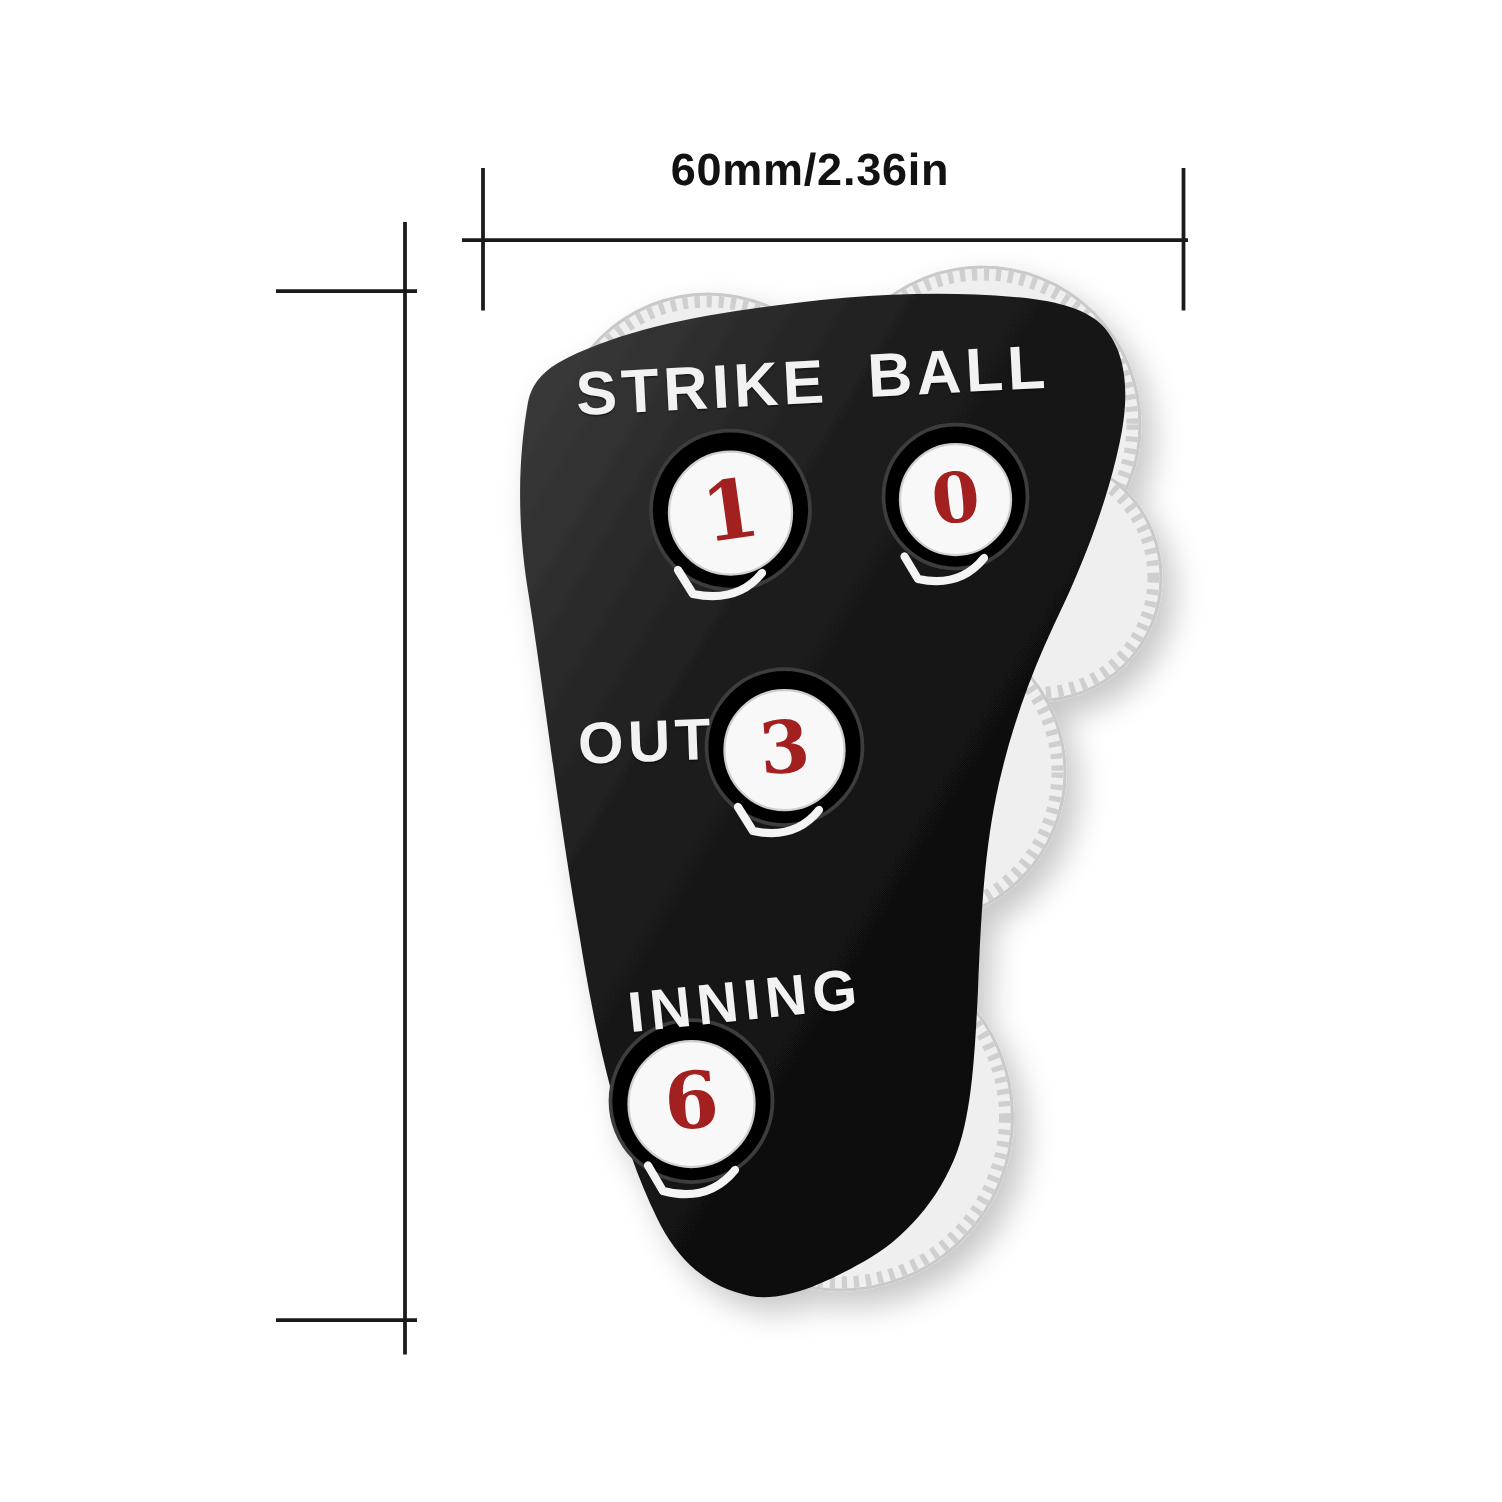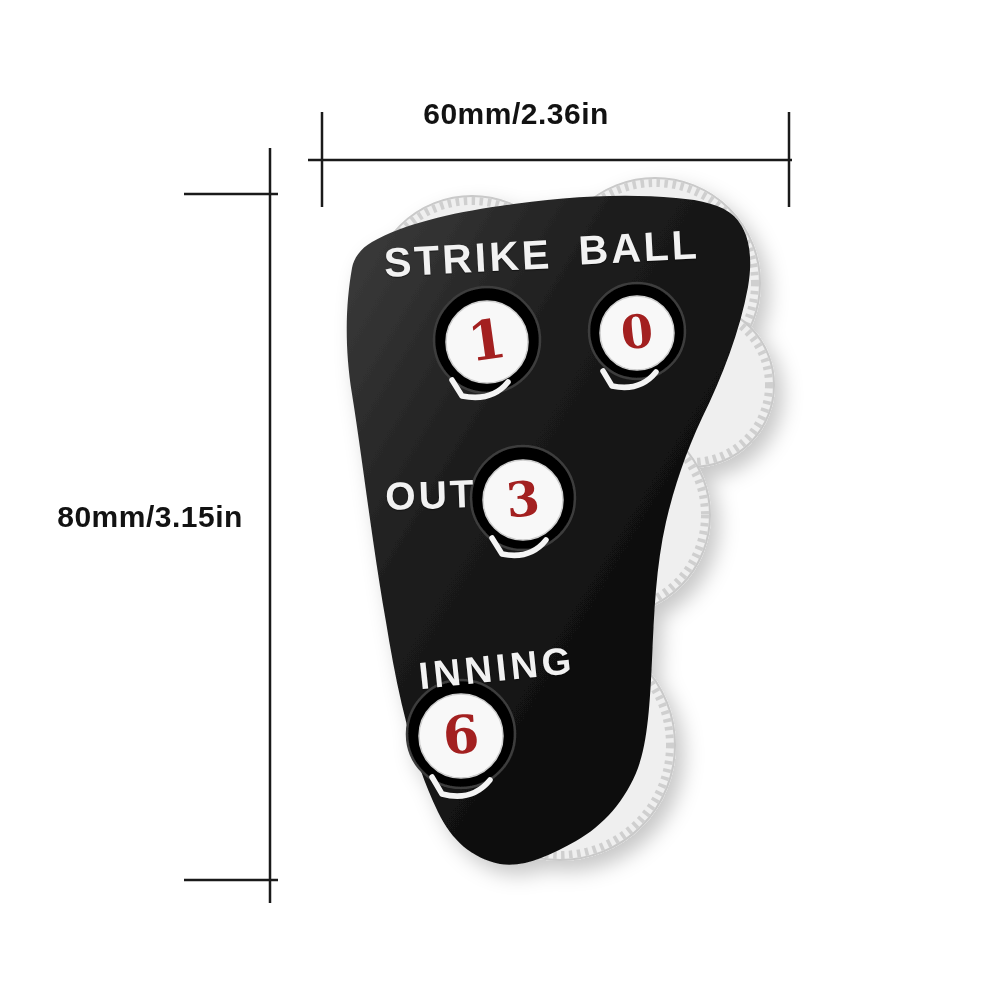--- a/index.html
+++ b/index.html
@@ -13,21 +13,21 @@
   .device-label{font-weight:700;color:#f2f2f2;letter-spacing:3px;text-shadow:0 1px 1px rgba(0,0,0,.5);}
   .digit{font-family:"DejaVu Serif",serif;font-weight:700;color:#a32020;}
   .lbl-strike{left:468px;top:259px;font-size:41px;transform:translate(-50%,-50%) rotate(-3deg);}
   .lbl-ball{left:639px;top:248px;font-size:41px;transform:translate(-50%,-50%) rotate(-3deg);}
   .lbl-out{left:431px;top:495px;font-size:39px;transform:translate(-50%,-50%) rotate(-2deg);}
   .lbl-inning{left:497px;top:668px;font-size:38px;letter-spacing:4px;transform:translate(-50%,-50%) rotate(-6deg);}
   .digit-strike{left:487px;top:340px;font-size:54px;transform:translate(-50%,-50%) rotate(-8deg);}
   .digit-ball{left:637px;top:332px;font-size:46px;transform:translate(-50%,-50%) rotate(-6deg);}
   .digit-out{left:523px;top:499px;font-size:48px;transform:translate(-50%,-50%) rotate(-5deg);}
   .digit-inning{left:461px;top:735px;font-size:52px;transform:translate(-50%,-50%) rotate(-4deg);}
-  .dim-width{left:516px;top:114px;}
+  .dim-width{left:540px;top:114px;}
   .dim-height{left:150px;top:517px;}
 </style>
 </head>
 <body>
 
 <div class="canvas">
 
   <svg class="stage" viewBox="0 0 1001 1001">
     <defs>
       <linearGradient id="bodyGrad" x1="0" y1="0" x2="1" y2="1">
@@ -105,21 +105,20 @@
       <g fill="none" stroke="#f4f4f4" stroke-width="5.5" stroke-linecap="round" stroke-linejoin="round">
         <path d="M 508 382 Q 492 402 462 396 L 452 380"></path>
         <path d="M 656 372 Q 640 392 612 386 L 603 371"></path>
         <path d="M 546 540 Q 530 560 502 554 L 492 538"></path>
         <path d="M 490 780 Q 472 802 442 794 L 432 777"></path>
       </g>
     </g>
   </svg>
 
   <div class="overlay dim-label dim-width">60mm/2.36in</div>
-  <div class="overlay dim-label dim-height">80mm/3.15in</div>
 
   <div class="overlay device-label lbl-strike">STRIKE</div>
   <div class="overlay device-label lbl-ball">BALL</div>
   <div class="overlay device-label lbl-out">OUT</div>
   <div class="overlay device-label lbl-inning">INNING</div>
 
   <div class="overlay digit digit-strike">1</div>
   <div class="overlay digit digit-ball">0</div>
   <div class="overlay digit digit-out">3</div>
   <div class="overlay digit digit-inning">6</div>

